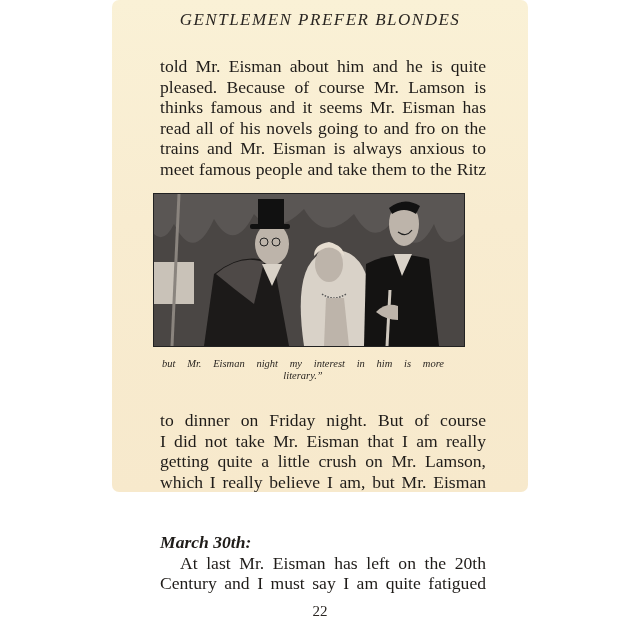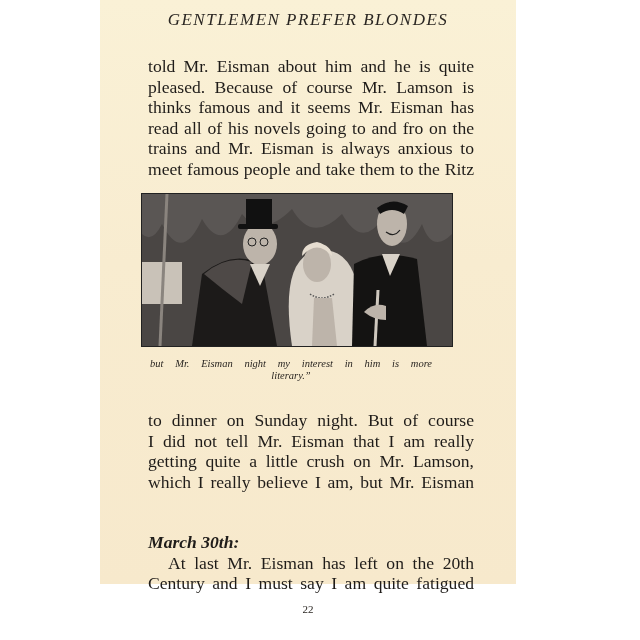--- a/index.html
+++ b/index.html
@@ -1,22 +1,23 @@
 <!DOCTYPE html>
 <html><head>
 <meta charset="utf-8">
 <style>
   html, body { margin: 0; padding: 0; }
   body {
     width: 640px; height: 640px; background: #ffffff; position: relative; overflow: hidden;
     font-family: "DejaVu Serif", "Liberation Serif", serif;
   }
   .page {
-    position: absolute; left: 100px; top: 0; width: 416px; height: 584px;
+    position: absolute; left: 112px; top: 0; width: 416px; height: 492px;
     background: linear-gradient(180deg, #faf1d6 0%, #f8ecd0 45%, #f7e9cc 100%);
+    border-radius: 7px;
   }
   .running-head {
     position: absolute; left: 0; width: 416px; top: 10px; text-align: center;
     font-family: "Liberation Serif", serif; font-style: italic; font-size: 17px;
     letter-spacing: 1.5px; color: #2a2622;
   }
   .para {
     position: absolute; left: 48px; width: 326px;
     font-family: "Liberation Serif", serif; font-size: 17.6px; line-height: 20.6px;
     color: #1f1c19; margin: 0;
@@ -35,21 +36,21 @@
   }
   .caption {
     position: absolute; left: 50px; width: 282px; top: 358px;
     font-family: "Liberation Serif", serif; font-style: italic; font-size: 10.5px;
     line-height: 11.5px; color: #2a2622; text-align: center;
   }
   .caption .line { display:block; text-align: justify; text-align-last: justify; white-space: nowrap; }
   .caption .line.last { text-align-last: center; }
   .page-number {
     position: absolute; left: 0; width: 416px; top: 603px; text-align: center;
-    font-family: "Liberation Serif", serif; font-size: 11px; color: #2a2622;
+    font-family: "Liberation Serif", serif; font-size: 15px; color: #2a2622;
   }
 </style>
 </head>
 <body>
 
 <div class="page">
   <div class="running-head">GENTLEMEN PREFER BLONDES</div>
 
   <div class="para p1">
     <span class="line">told Mr. Eisman about him and he is quite</span>
@@ -97,22 +98,22 @@
       <path d="M222 118 Q232 108 244 112 L244 126 Q232 126 222 118Z" fill="#bdb4aa"></path>
     </svg>
   </div>
 
   <div class="caption">
     <span class="line">but Mr. Eisman night my interest in him is more</span>
     <span class="line last">literary.”</span>
   </div>
 
   <div class="para p2">
-    <span class="line">to dinner on Sunday night.  But of course</span>
-    <span class="line">I did not tell Mr. Eisman that I am really</span>
+    <span class="line">to dinner on Friday night.  But of course</span>
+    <span class="line">I did not take Mr. Eisman that I am really</span>
     <span class="line">getting quite a little crush on Mr. Lamson,</span>
     <span class="line">which I really believe I am, but Mr. Eisman</span>
   </div>
 
   <div class="para p3">
     <span class="date-heading">March 30th:</span>
     <span class="line indent">At last Mr. Eisman has left on the 20th</span>
     <span class="line">Century and I must say I am quite fatigued</span>
   </div>
 

